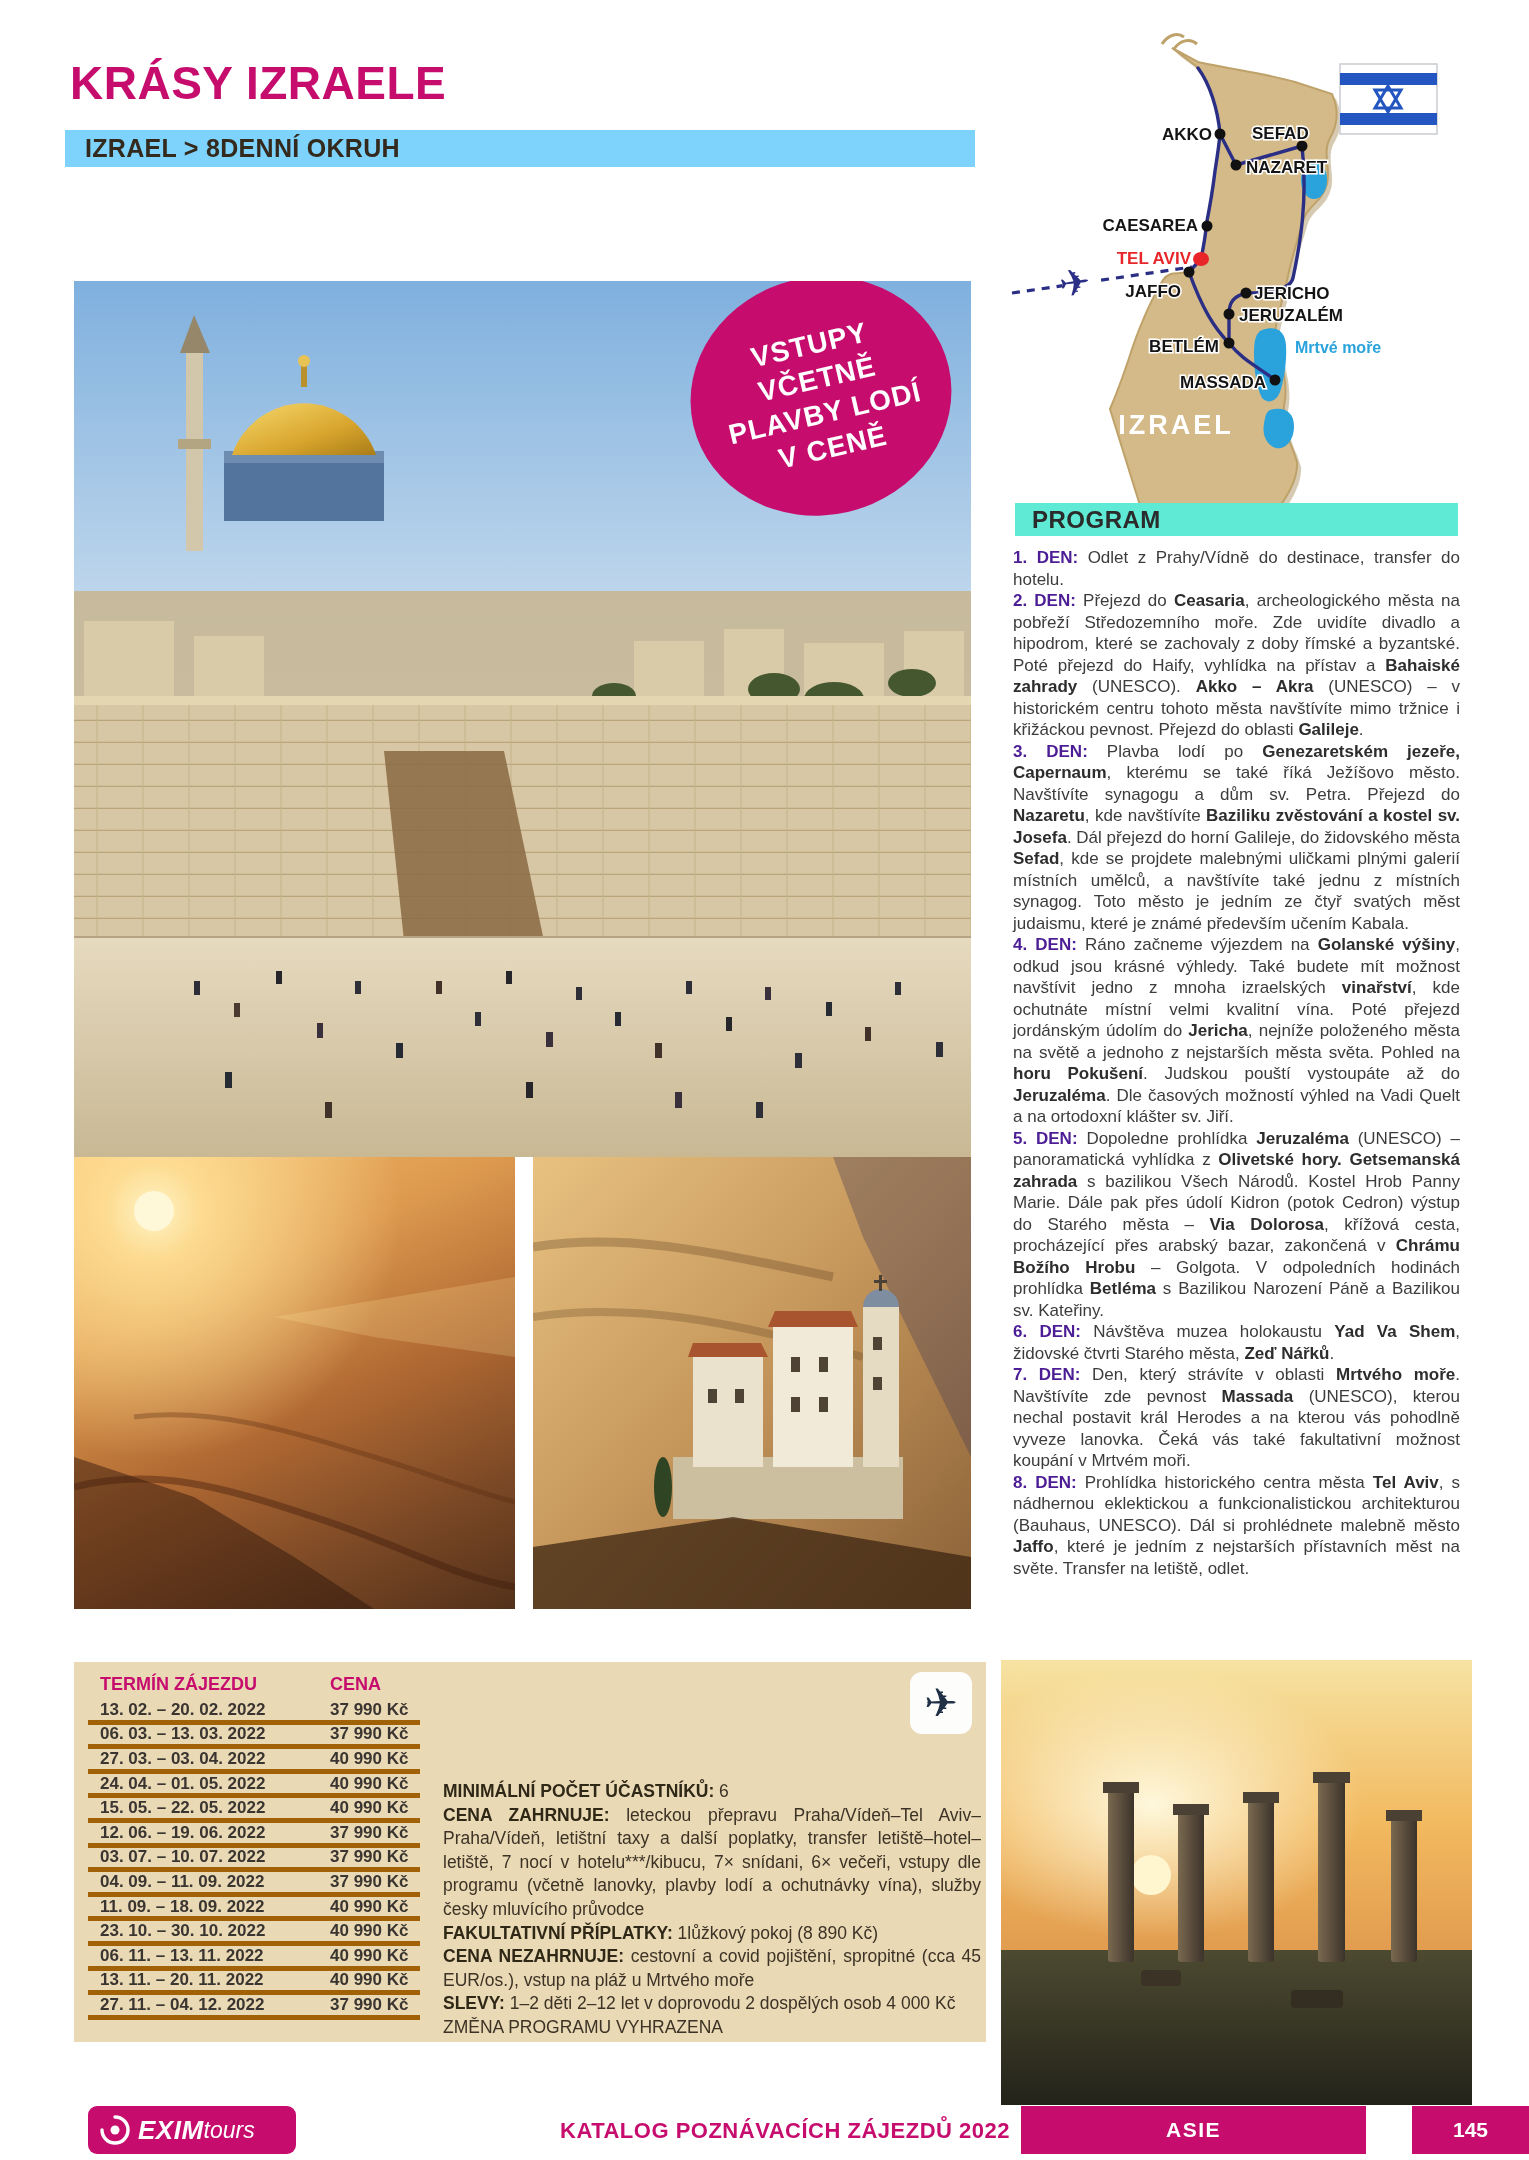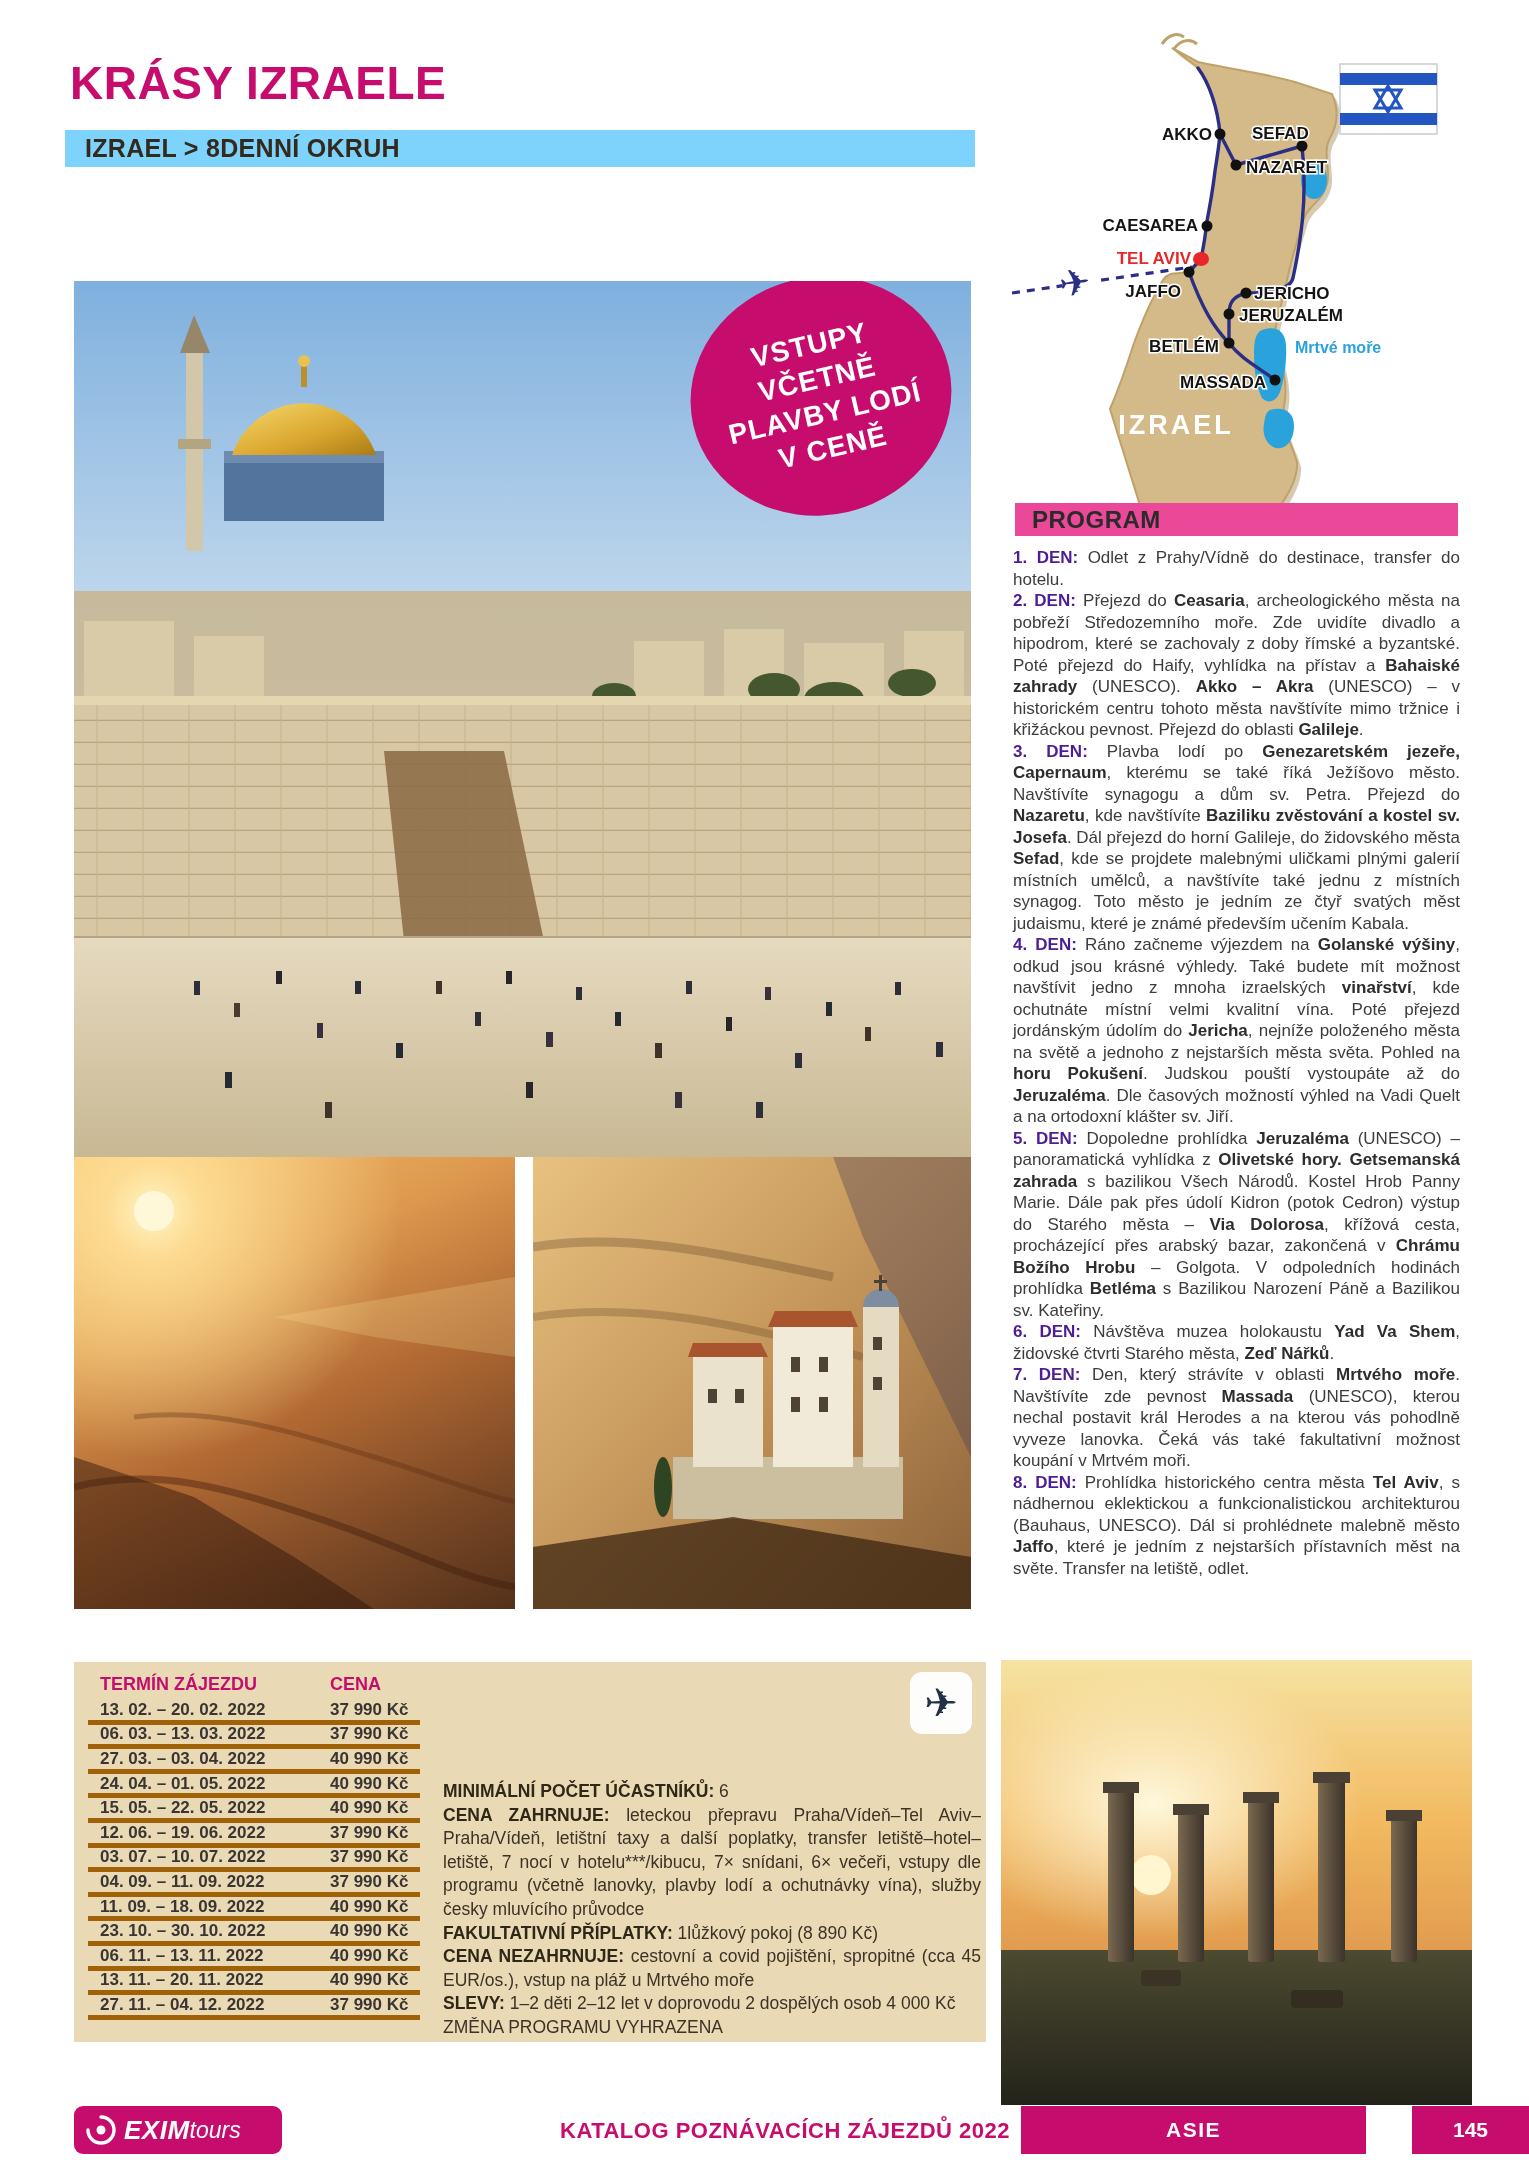--- a/index.html
+++ b/index.html
@@ -35,21 +35,21 @@
   
   .map{left:1000px;top:30px;}
   .map text{font-family:"Liberation Sans", sans-serif;}
   .clab{font-size:17px;font-weight:bold;fill:#141414;paint-order:stroke;stroke:#ffffff;stroke-width:3px;}
   .clab-red{fill:#e8262a;}
   .sealab{font-size:16px;font-weight:bold;fill:#2aa2dc;paint-order:stroke;stroke:#fff;stroke-width:3px;}
   .country{font-size:27px;font-weight:bold;fill:#ffffff;letter-spacing:3px;}
   .plane-glyph{font-family:"DejaVu Sans", sans-serif;font-size:37px;fill:#2b2e85;}
 
   
-  .prog-bar{left:1015px;top:503px;width:443px;height:33px;background:#ec4899;display:flex;align-items:center;}
+  .prog-bar{left:1015px;top:503px;width:443px;height:33px;background:#5eead4;display:flex;align-items:center;}
   .prog-bar span{padding-left:17px;font-size:24px;font-weight:bold;color:#2b2b2b;letter-spacing:.5px;}
   .prog-days{left:1013px;top:547px;width:447px;font-size:17px;line-height:21.5px;color:#3c3c3c;
              text-align:justify;hyphens:auto;}
   .prog-days p{margin:0;}
   .prog-days b{color:#2d2d2d;}
   .prog-days b.dlab{color:#4c1d95;}
 
   
   .panel{left:74px;top:1662px;width:912px;height:380px;background:#ead9b5;}
   .ptable{position:absolute;left:14px;top:6px;width:332px;}
@@ -60,21 +60,21 @@
   .prow .term{width:230px;padding-left:12px;}
   .conds{position:absolute;left:369px;top:118px;width:538px;font-size:17.5px;line-height:23.6px;
          color:#3c3326;text-align:justify;}
   .conds p{margin:0;}
   .conds b{color:#2f2817;}
   .flight-box{position:absolute;left:836px;top:10px;width:62px;height:62px;background:#fdfdfb;border-radius:12px;
               display:flex;align-items:center;justify-content:center;}
   .flight-box span{font-family:"DejaVu Sans", sans-serif;font-size:40px;color:#203046;}
 
   
-  .logo{left:74px;top:2106px;width:208px;height:48px;background:#c60d6e;border-radius:9px;
+  .logo{left:88px;top:2106px;width:208px;height:48px;background:#c60d6e;border-radius:9px;
         display:flex;align-items:center;color:#fff;}
   .logo svg{margin:0 6px 0 10px;}
   .logo .ex{font-size:26px;font-weight:bold;font-style:italic;letter-spacing:.5px;}
   .logo .to{font-size:23px;font-style:italic;}
   .catalog{left:400px;top:2118px;width:770px;text-align:center;font-size:22px;font-weight:bold;
            color:#c60d6e;letter-spacing:.5px;}
   .region{left:1021px;top:2106px;width:345px;height:48px;background:#c60d6e;display:flex;align-items:center;
           justify-content:center;color:#fff;font-size:21px;font-weight:bold;letter-spacing:1.5px;}
   .pagenum{left:1412px;top:2106px;width:117px;height:48px;background:#c60d6e;display:flex;align-items:center;
            justify-content:center;color:#fff;font-size:21px;font-weight:bold;}

